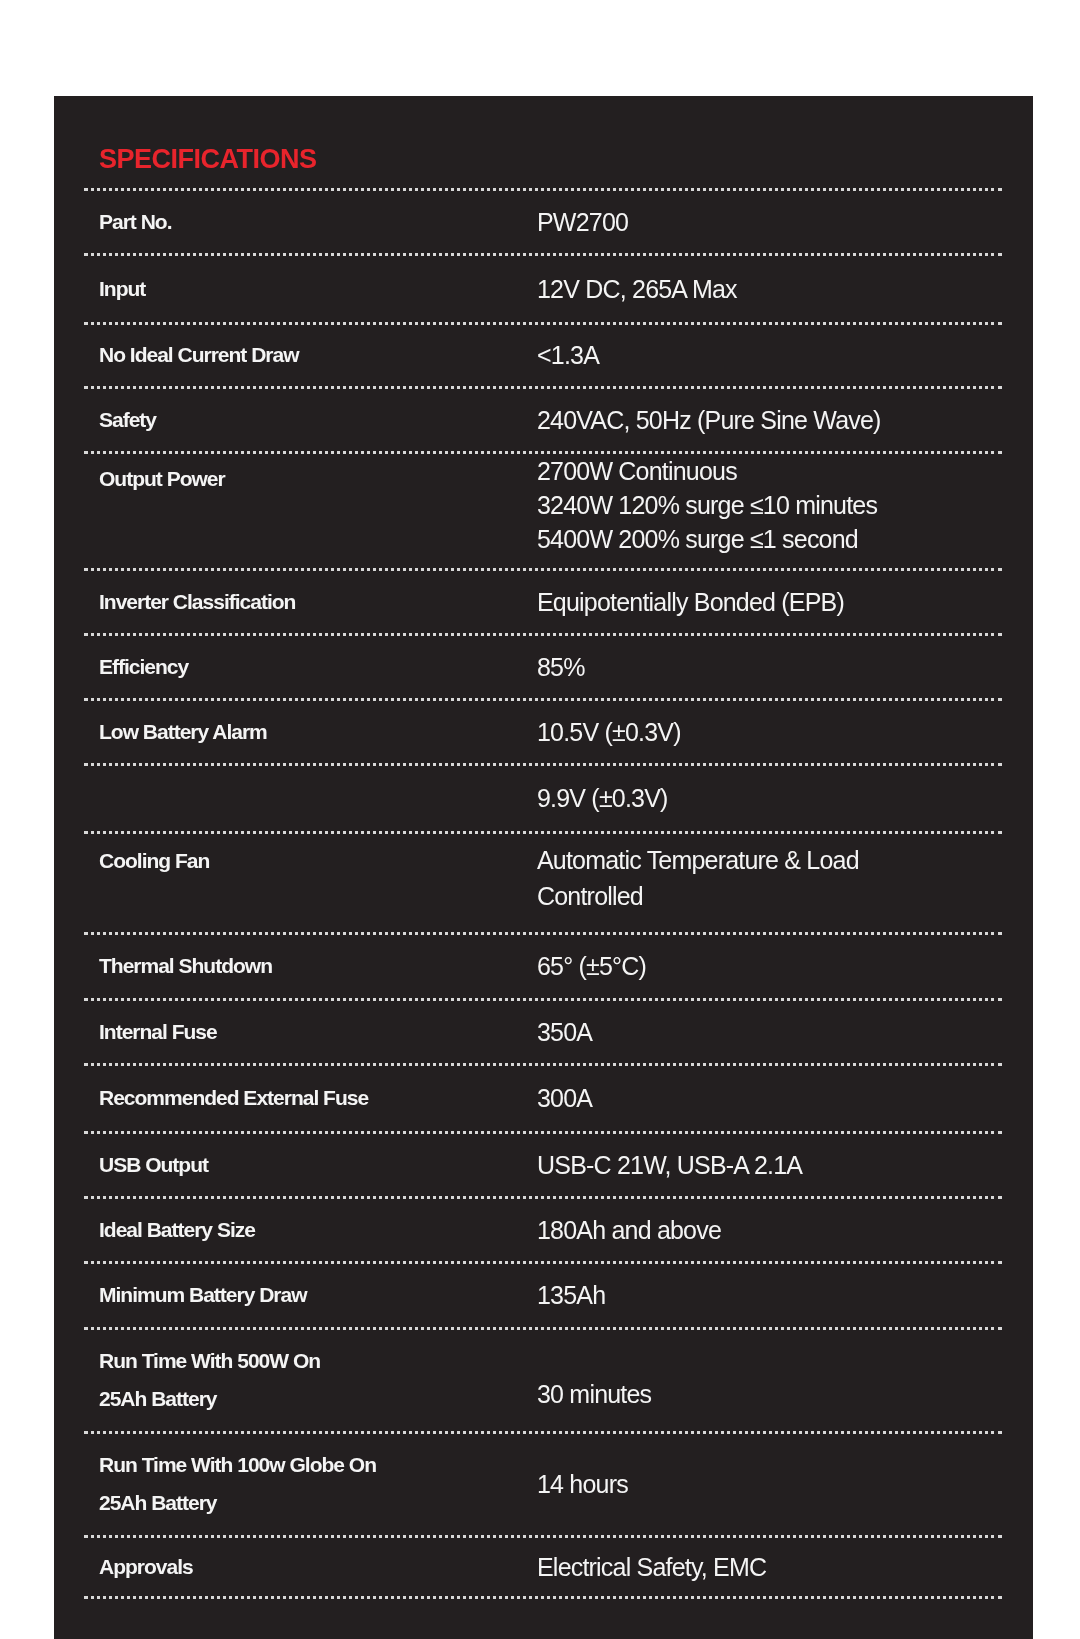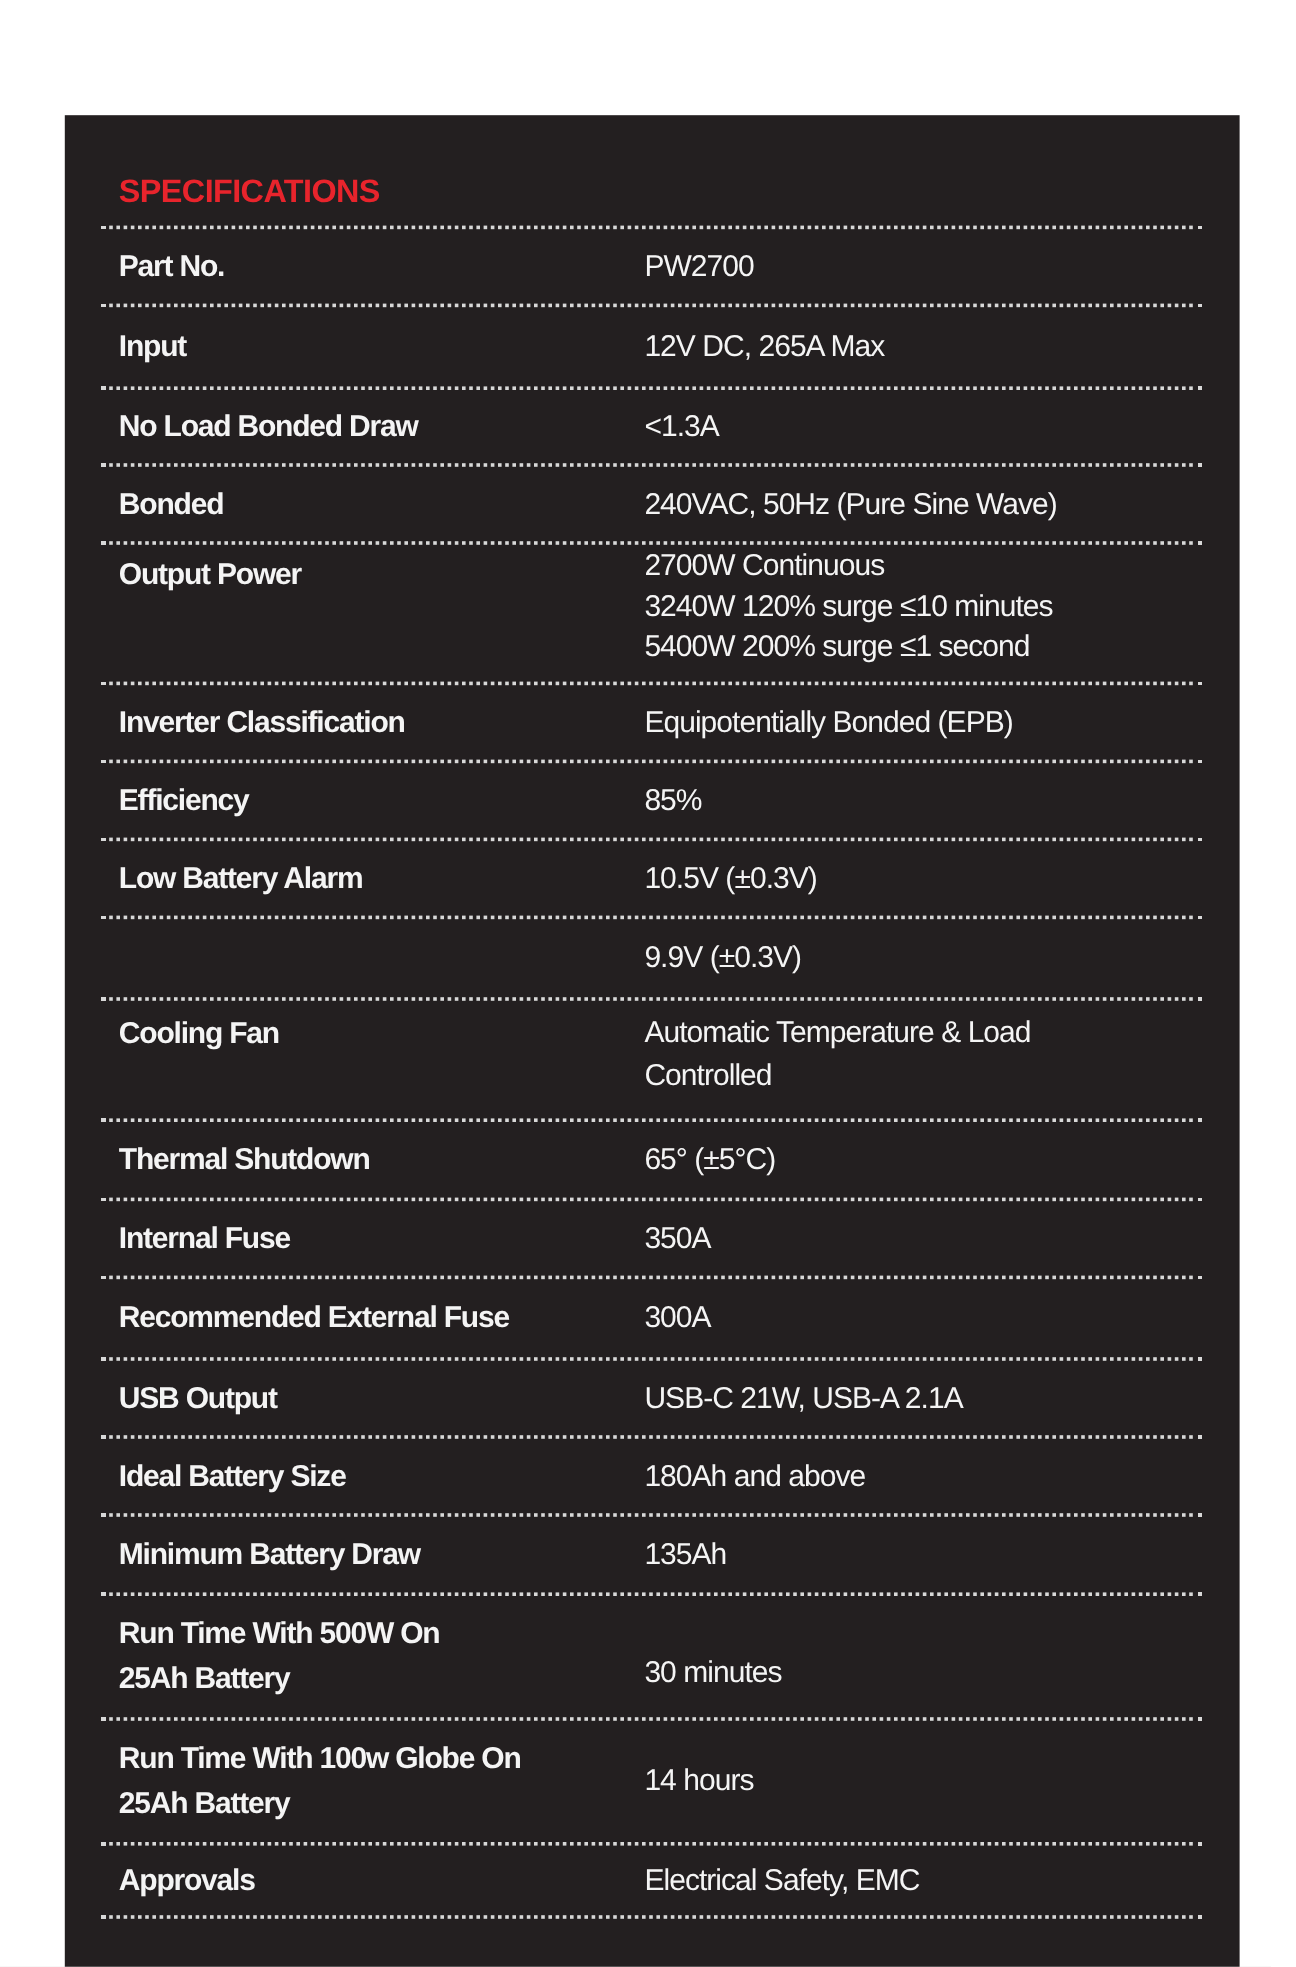--- a/index.html
+++ b/index.html
@@ -1,21 +1,21 @@
 <!DOCTYPE html>
 <html><head>
 <meta charset="utf-8">
 <style>
   html, body { margin:0; padding:0; background:#ffffff; }
   body { width:1080px; height:1639px; position:relative; overflow:hidden; font-family:"Liberation Sans", sans-serif; }
   .panel { position:absolute; left:54px; top:96px; width:979px; height:1608px; background:#231f20; }
   .title { position:absolute; left:45px; top:48px; font-size:27px; font-weight:bold; color:#e8242c; letter-spacing:-0.5px; line-height:30px; }
   .row { position:absolute; left:30px; width:918px; }
   .divider { position:absolute; left:30px; width:918px; height:0; border-top:3px dotted #d8d8d8; }
-  .label { position:absolute; left:15px; width:400px; color:#f4f4f4; font-size:25px; font-weight:bold; letter-spacing:-1px; line-height:38px; }
+  .label { position:absolute; left:15px; width:400px; color:#f4f4f4; font-size:21px; font-weight:bold; letter-spacing:-1px; line-height:38px; }
   .value { position:absolute; left:453px; width:460px; color:#f4f4f4; font-size:25px; letter-spacing:-0.8px; line-height:36px; }
 </style>
 </head>
 <body>
 
 <div class="panel">
   <div class="title">SPECIFICATIONS</div>
   <div id="table">
       <div class="divider" style="top: 92px;"></div>
       <div class="divider" style="top: 157px;"></div>
@@ -39,25 +39,25 @@
       <div class="divider" style="top: 1500px;"></div>
       <div class="row" style="top: 93px; height: 65px;">
         <div class="label" style="top: 14px;">Part No.</div>
         <div class="value" style="top: 15px;">PW2700</div>
       </div>
       <div class="row" style="top: 158px; height: 69px;">
         <div class="label" style="top: 16px;">Input</div>
         <div class="value" style="top: 17px;">12V DC, 265A Max</div>
       </div>
       <div class="row" style="top: 227px; height: 64px;">
-        <div class="label" style="top: 13px;">No Load Bonded Draw</div>
+        <div class="label" style="top: 13px;">No Ideal Current Draw</div>
         <div class="value" style="top: 14px;">&lt;1.3A</div>
       </div>
       <div class="row" style="top: 291px; height: 65px;">
-        <div class="label" style="top: 14px;">Bonded</div>
+        <div class="label" style="top: 14px;">Safety</div>
         <div class="value" style="top: 15px;">240VAC, 50Hz (Pure Sine Wave)</div>
       </div>
       <div class="row" style="top: 356px; height: 117px;">
         <div class="label" style="top: 8px;">Output Power</div>
         <div class="value" style="line-height: 34px; top: 2px;">2700W Continuous<br>3240W 120% surge ≤10 minutes<br>5400W 200% surge ≤1 second</div>
       </div>
       <div class="row" style="top: 473px; height: 65px;">
         <div class="label" style="top: 14px;">Inverter Classification</div>
         <div class="value" style="top: 15px;">Equipotentially Bonded (EPB)</div>
       </div>

